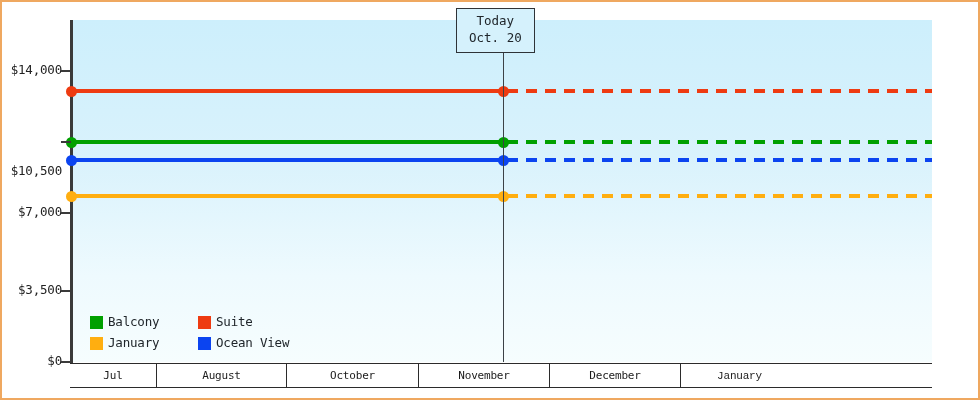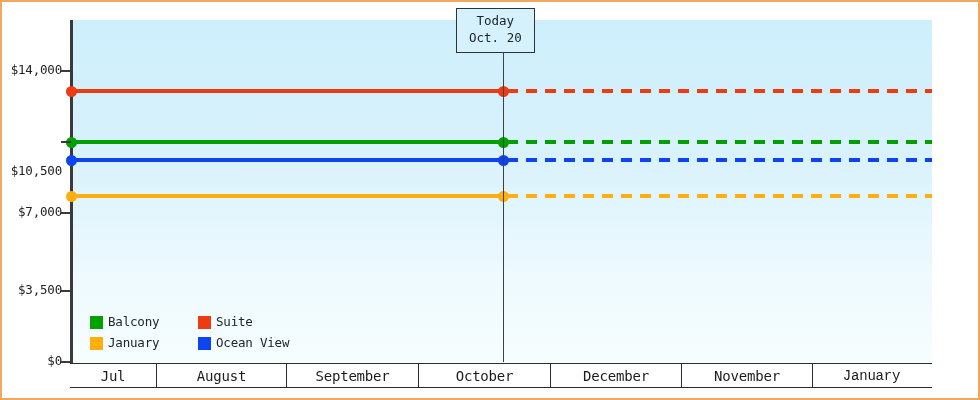--- a/index.html
+++ b/index.html
@@ -146,21 +146,21 @@
     display: flex;
     border-top: 1.5px solid #2b2b2b;
     border-bottom: 1.5px solid #2b2b2b;
     box-sizing: border-box;
   }
   .month-cell {
     position: relative;
     display: flex;
     align-items: center;
     justify-content: center;
-    font-size: 14px;
+    font-size: 11px;
     color: #1b1b1b;
     box-sizing: border-box;
     border-right: 1.5px solid #2b2b2b;
     letter-spacing: -0.2px;
   }
   .month-cell:last-child { border-right: none; }
 </style>
 </head>
 <body>
 
@@ -227,24 +227,23 @@
       </div>
       <div class="legend-item">
         <span class="legend-swatch" style="background: rgb(11, 68, 240);"></span>
         <span class="legend-label">Ocean View</span>
       </div>
     </div>
 
   <div id="months">
       <div class="month-cell" style="width: 87px; flex: 0 0 87px;">Jul</div>
       <div class="month-cell" style="width: 130px; flex: 0 0 130px;">August</div>
-      <div class="month-cell" style="width: 132px; flex: 0 0 132px;">September</div>
       <div class="month-cell" style="width: 132px; flex: 0 0 132px;">October</div>
+      <div class="month-cell" style="width: 131px; flex: 0 0 131px;">November</div>
       <div class="month-cell" style="width: 131px; flex: 0 0 131px;">December</div>
-      <div class="month-cell" style="width: 131px; flex: 0 0 131px;">November</div>
       <div class="month-cell" style="width: 117px; flex: 0 0 117px; font-family: Liberation Mono, monospace;">January</div>
     </div>
 
 <div class="ytick" style="top: 68px;"></div>
     <div class="ytick" style="top: 139px;"></div>
     <div class="ytick" style="top: 210px;"></div>
     <div class="ytick" style="top: 288px;"></div>
     <div class="ytick" style="top: 359px;"></div>
   </div>
 

